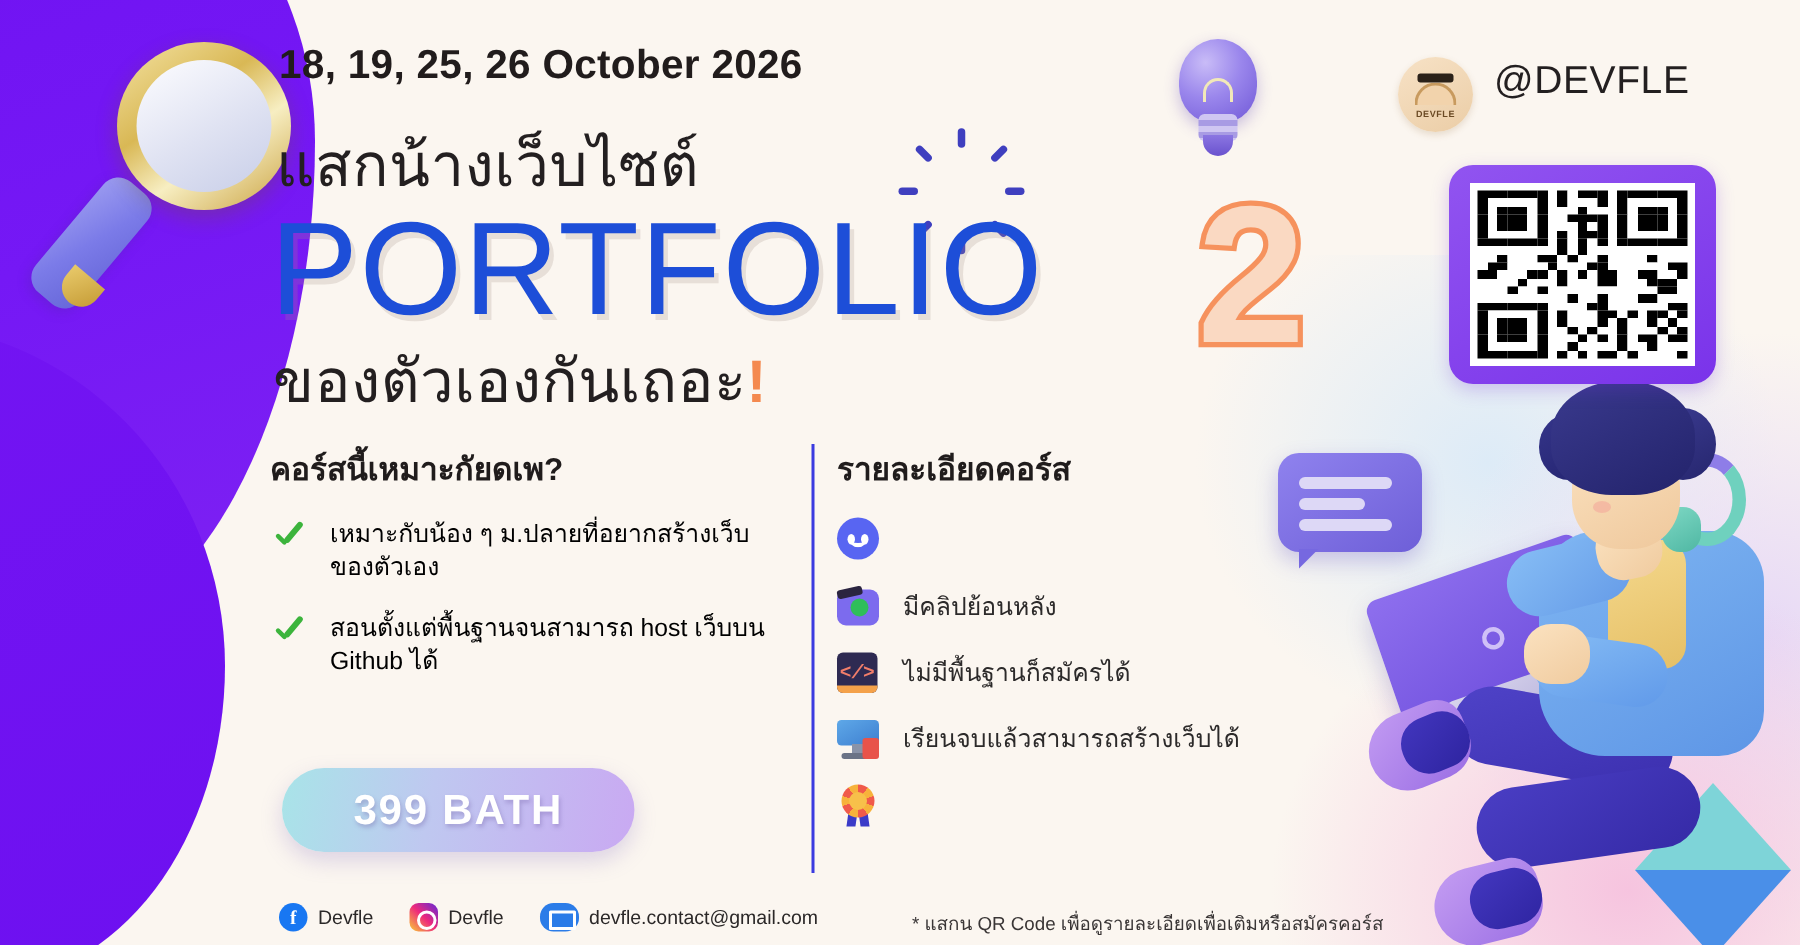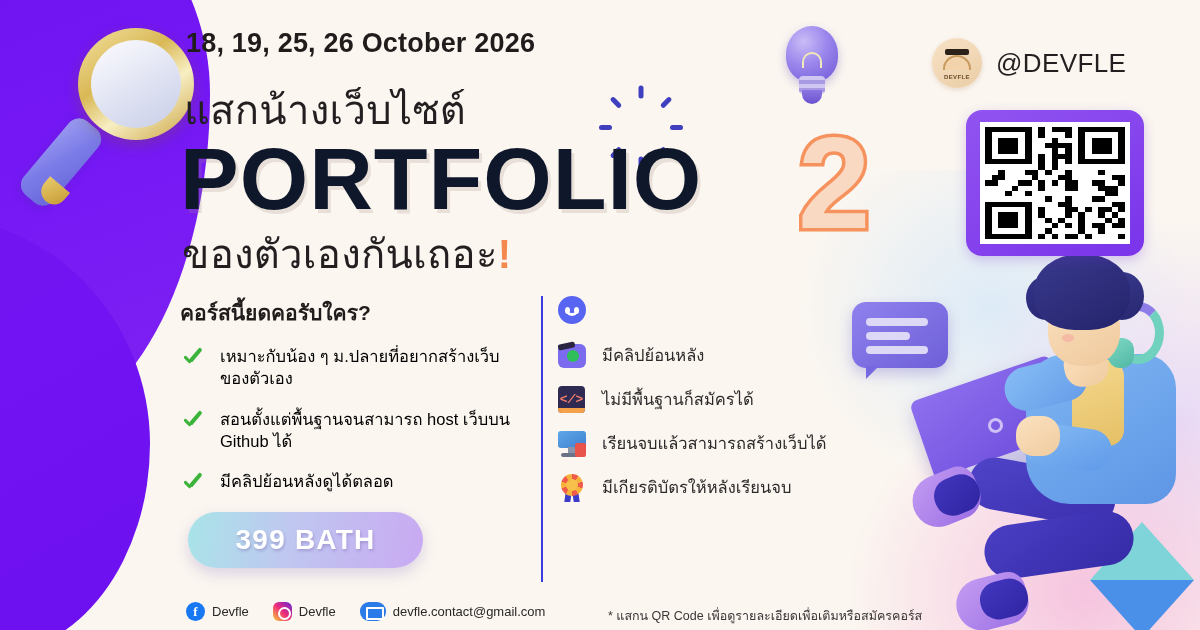--- a/index.html
+++ b/index.html
@@ -154,36 +154,36 @@
   .date-line{
     position:absolute;left:186px;top:28px;
     font-size:27px;font-weight:bold;color:#211C1C;letter-spacing:.2px;
   }
   .sub-top{
     position:absolute;left:184px;top:78px;
     font-size:40px;color:#231F20;letter-spacing:.3px;
   }
   .title-main{
     position:absolute;left:180px;top:128px;
-    font-size:88px;font-weight:bold;color:#0f172a;letter-spacing:1px;
+    font-size:88px;font-weight:normal;color:#1d4ed8;letter-spacing:1px;
     text-shadow:3px 4px 0 rgba(160,140,130,.22);
   }
   .title-two{
     position:absolute;left:798px;top:118px;
     font-size:130px;font-weight:bold;line-height:1;
     color:#FAD9C2;-webkit-text-stroke:7px #F6925D;paint-order:stroke fill;
   }
   .sub-bottom{
     position:absolute;left:182px;top:222px;
     font-size:40px;color:#231F20;letter-spacing:.3px;
   }
   .sub-bottom .bang{color:#F4894F;font-weight:bold;}
 
   
-  .brand{position:absolute;left:932px;top:38px;display:flex;align-items:center;gap:14px;}
+  .brand{position:absolute;left:932px;top:38px;display:flex;gap:14px;}
   .brand-badge{
     width:50px;height:50px;border-radius:50%;
     background:linear-gradient(150deg,#F7E2C6,#EBCDA6);
     position:relative;box-shadow:0 2px 5px rgba(150,110,60,.2);
   }
   .bb-cap{position:absolute;left:13px;top:11px;width:24px;height:6px;background:#2B2118;border-radius:2px;}
   .bb-arch{position:absolute;left:11px;top:17px;width:28px;height:15px;border-radius:14px 14px 0 0;
     background:#F2D3AC;border:2px solid #C89A5E;border-bottom:none;}
   .bb-txt{position:absolute;left:0;right:0;bottom:8px;text-align:center;font-size:6px;
     font-weight:bold;color:#6B4A24;letter-spacing:.4px;}
@@ -821,38 +821,35 @@
         <i style="background: rgb(255, 255, 255);"></i>
         <i style="background: rgb(255, 255, 255);"></i>
         <i></i>
       </div>
   </div>
 </div>
 
 <div class="divider"></div>
 
 <div class="col-left">
-  <div class="col-head">คอร์สนี้ยดคอรับใคร?</div>
+  <div class="col-head">คอร์สนี้เหมาะกัยดเพ?</div>
   <div id="audience-list">
       <div class="ck-row">
         <div class="ck-mark"></div>
         <div class="ck-txt">เหมาะกับน้อง ๆ ม.ปลายที่อยากสร้างเว็บของตัวเอง</div>
       </div>
       <div class="ck-row">
         <div class="ck-mark"></div>
         <div class="ck-txt">สอนตั้งแต่พื้นฐานจนสามารถ host เว็บบน Github ได้</div>
       </div>
-      <div class="ck-row">
-        <div class="ck-mark"></div>
-        <div class="ck-txt">มีคลิปย้อนหลังดูได้ตลอด</div>
-      </div>
     </div>
 </div>
 
 <div class="col-right">
+  <div class="col-head">รายละเอียดคอร์ส</div>
   <div id="details-list">
       <div class="dt-row">
         <div class="dt-ico">
           <div class="ic-discord">
             <em></em>
           </div>
         </div>
       </div>
       <div class="dt-row">
         <div class="dt-ico">
@@ -884,21 +881,20 @@
       </div>
       <div class="dt-row">
         <div class="dt-ico">
           <div class="ic-medal">
             <u></u>
             <s></s>
             <i></i>
             <b></b>
           </div>
         </div>
-        <div class="dt-txt">มีเกียรติบัตรให้หลังเรียนจบ</div>
       </div>
     </div>
 </div>
 
 <div class="price-badge">
   <span class="price-txt">399 BATH</span>
 </div>
 
 <div class="footer" id="footer">
     <div class="f-item">

